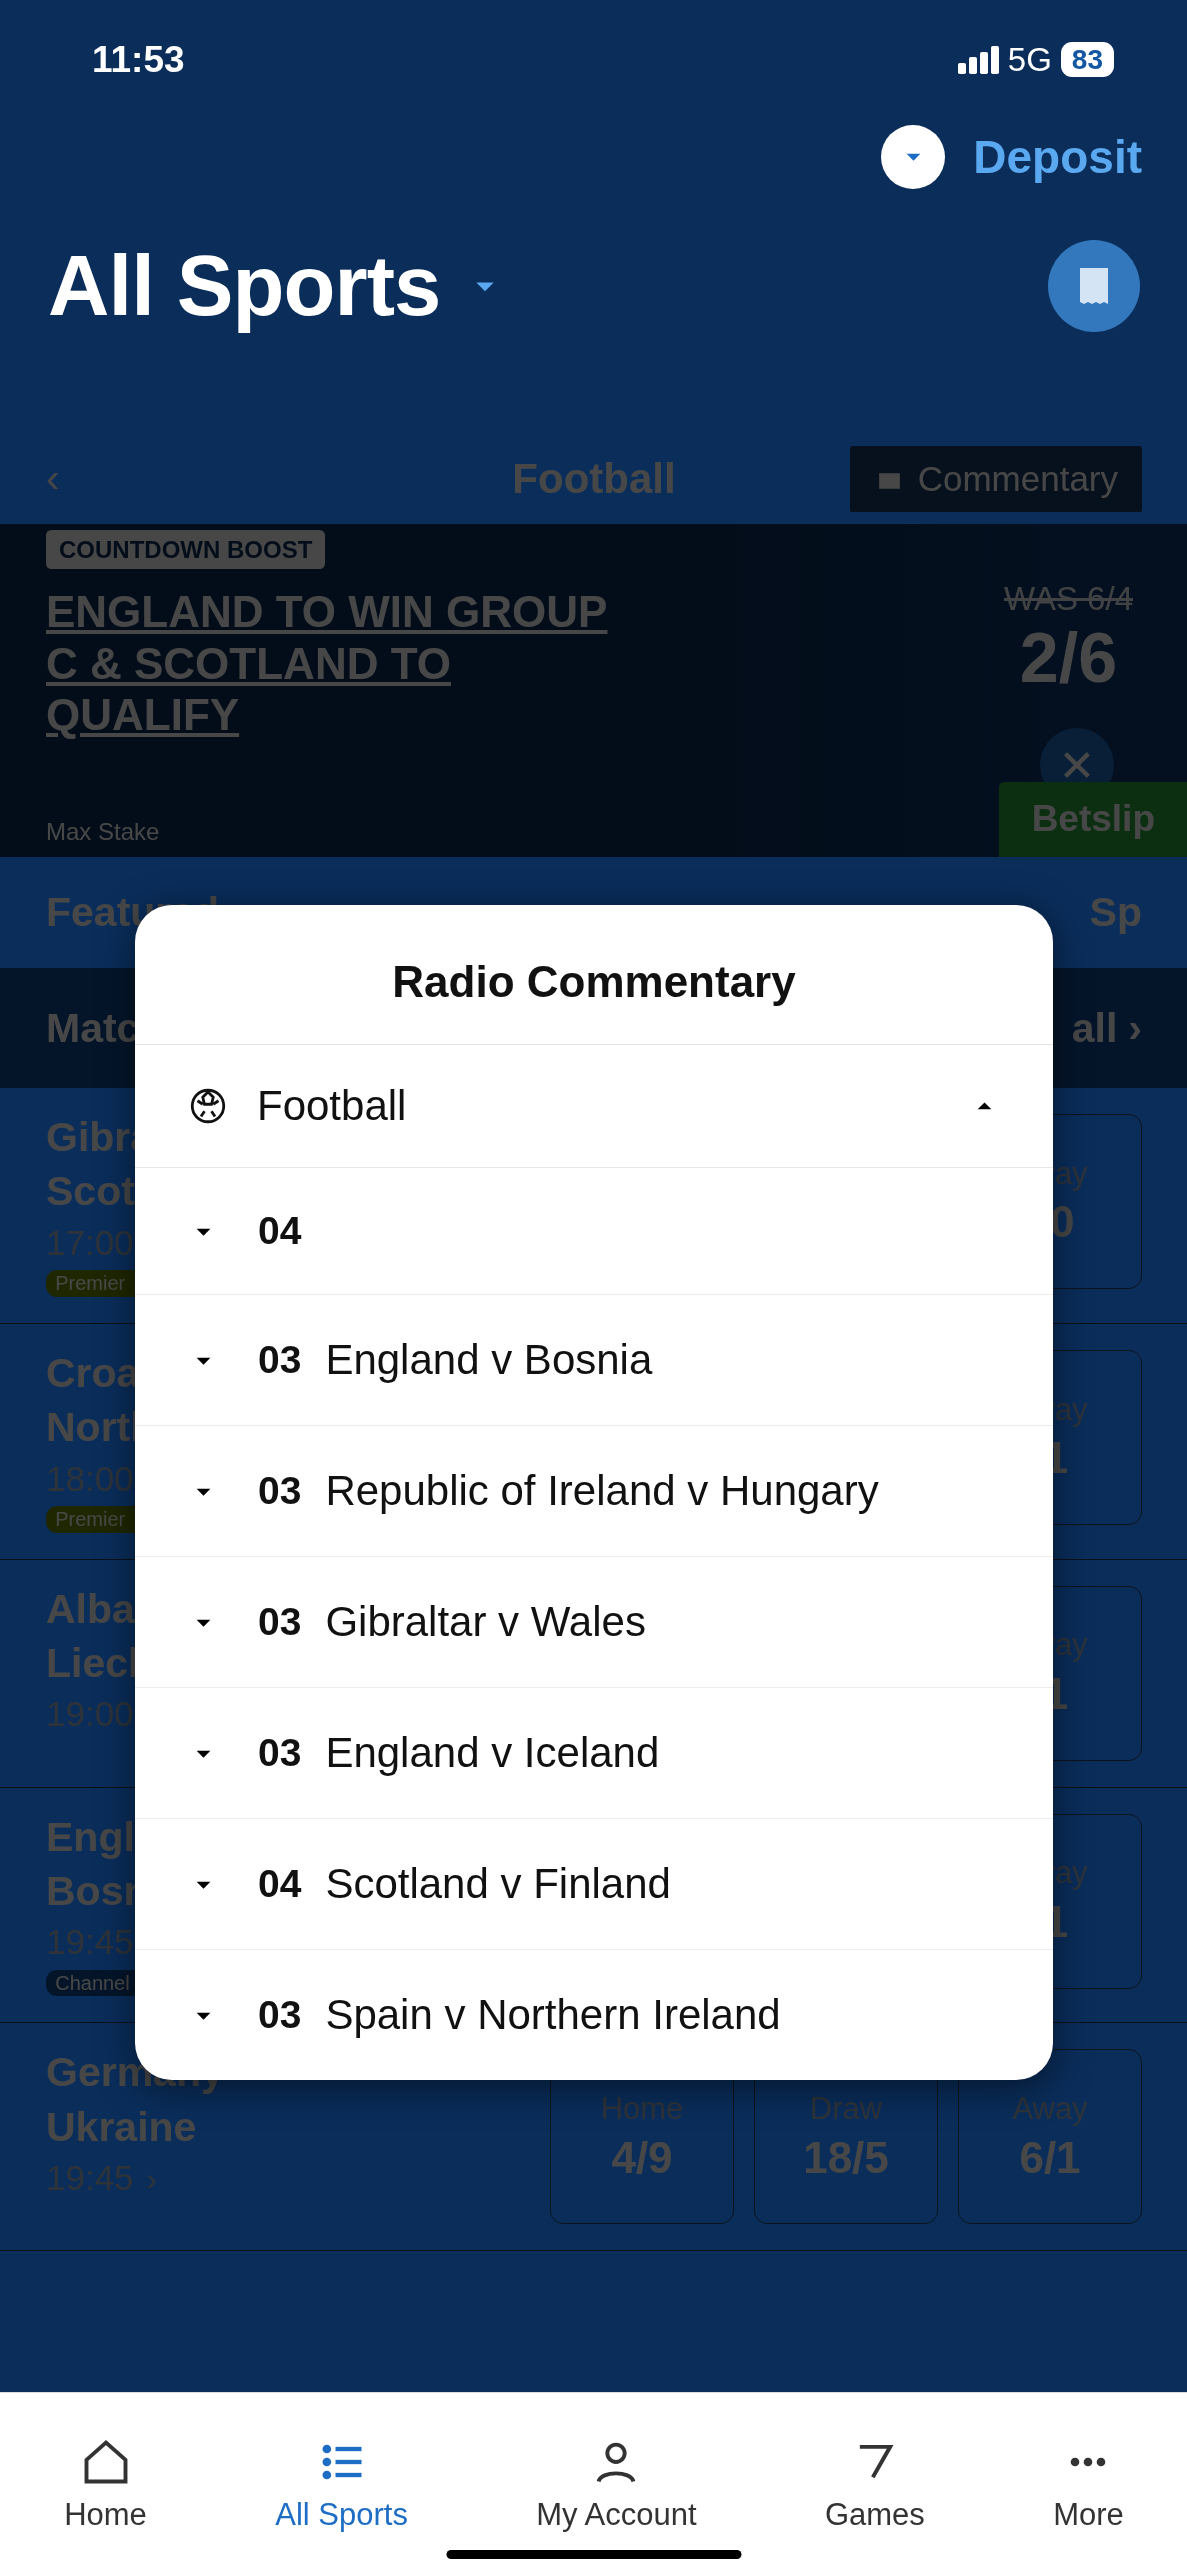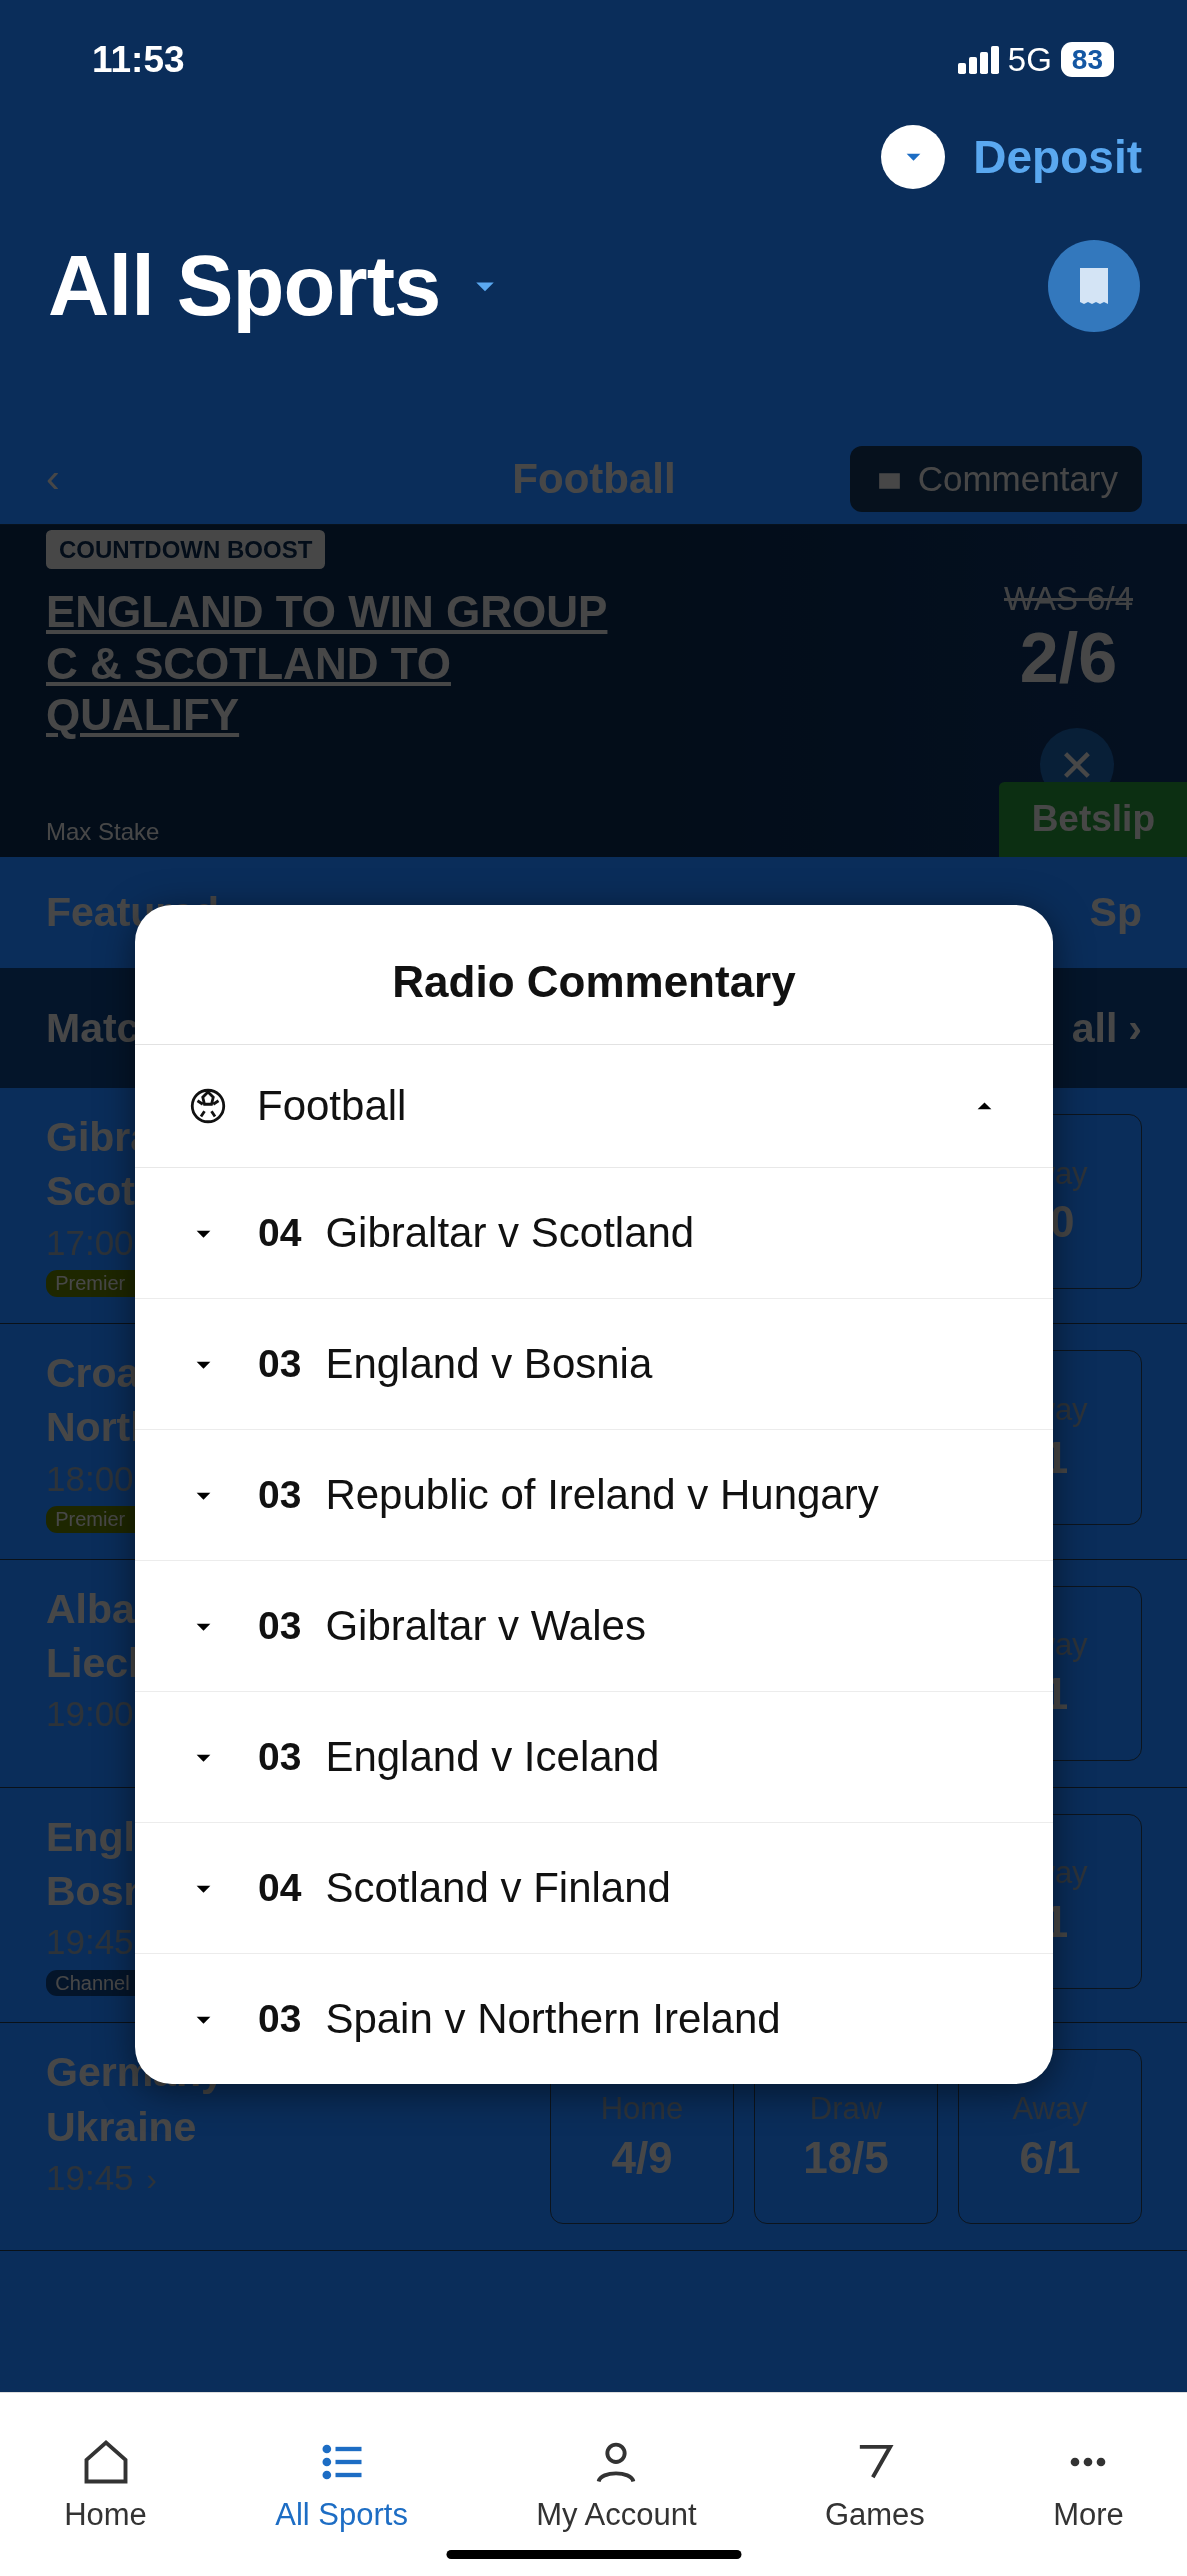--- a/index.html
+++ b/index.html
@@ -28,21 +28,21 @@
   .title-left h1 { color:#fff; font-size:85px; font-weight:800; letter-spacing:-0.9px; }
   .title-left svg { width:42px; height:42px; fill:#5aa8f0; }
   .slip-btn { width:92px; height:92px; border-radius:50%; background:#3378bd; display:flex; align-items:center; justify-content:center; }
   .slip-btn svg { width:48px; height:48px; fill:#d4e4f5; }
 
   
   .bg-content { position:absolute; top:433px; left:0; right:0; bottom:184px; filter:brightness(0.28); color:#fff; }
   .bg-row { height:92px; display:flex; align-items:center; justify-content:space-between; padding:0 46px; border-bottom:0.9px solid #1a3b63; }
   .bg-row .back { font-size:41px; }
   .bg-row .mid { font-size:42px; font-weight:600; position:absolute; left:50%; transform:translateX(-50%); }
-  .comm-btn { background:#163b66; border-radius:12px; padding:13px 24px; font-size:35px; display:flex; align-items:center; gap:13px; }
+  .comm-btn { background:#163b66; border-radius:2px; padding:13px 24px; font-size:35px; display:flex; align-items:center; gap:13px; }
   .promo { height:332px; background: linear-gradient(90deg,#0a2d5a 55%, #0e3a74 100%); position:relative; padding:5px 46px; }
   .promo-badge { background:#fff; color:#0a2d5a; font-size:24px; font-weight:700; padding:5.5px 13px; border-radius:5.5px; display:inline-block; }
   .promo-text { color:#fff; font-size:44px; font-weight:800; line-height:1.18; margin-top:16.6px; max-width:590px;text-decoration:underline; }
   .promo-odds { position:absolute; right:55px; top:55px; text-align:center; }
   .promo-odds .was { text-decoration:line-through; font-size:33px; opacity:.9; }
   .promo-odds .now { font-size:70px; font-weight:800; }
   .promo-close { position:absolute; right:74px; top:203px; width:74px; height:74px; border-radius:50%; background:#1d6dc4; display:flex; align-items:center;justify-content:center; font-size:44px; }
   .promo-slip { position:absolute; right:0; bottom:0; background:#2ca83f; padding:16.6px 33px; font-size:37px; font-weight:600; border-radius:5.5px 0 0 0; }
   .tabs { height:111px; display:flex; align-items:center; gap:55px; padding:0 46px; font-size:41px; font-weight:600; }
   .subhead { height:120px; background:#0e4a96; display:flex; align-items:center; justify-content:space-between; padding:0 46px; font-size:41px; font-weight:700; }
@@ -252,21 +252,20 @@
     <svg class="chev" viewBox="0 0 24 24">
         <path d="M7 14l5-5 5 5z"></path>
       </svg>
   </div>
   <div id="modal-items">
       <div class="modal-item">
        <svg class="chev" viewBox="0 0 24 24">
           <path d="M7 10l5 5 5-5z"></path>
         </svg>
        <span class="num">04</span>
-       <span class="name">Gibraltar v Scotland</span>
      </div>
       <div class="modal-item">
        <svg class="chev" viewBox="0 0 24 24">
           <path d="M7 10l5 5 5-5z"></path>
         </svg>
        <span class="num">03</span>
        <span class="name">England v Bosnia</span>
      </div>
       <div class="modal-item">
        <svg class="chev" viewBox="0 0 24 24">

